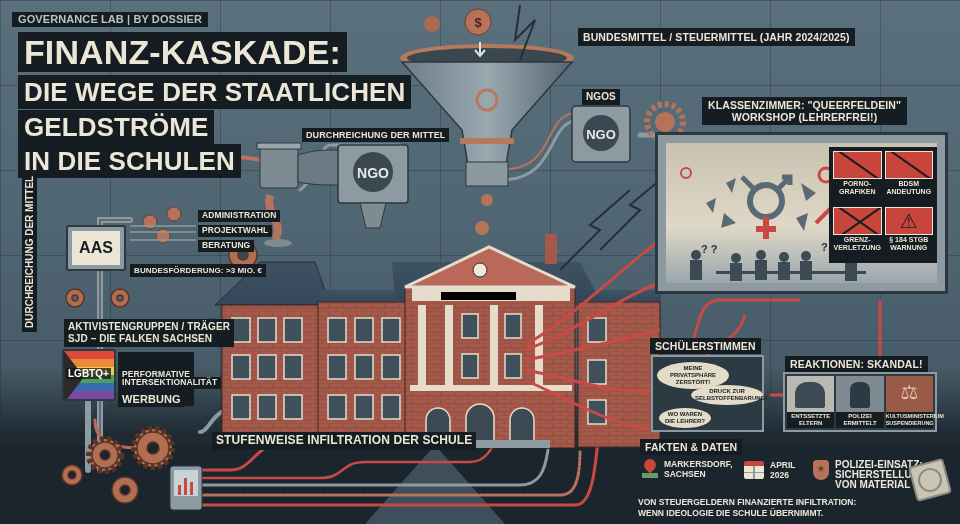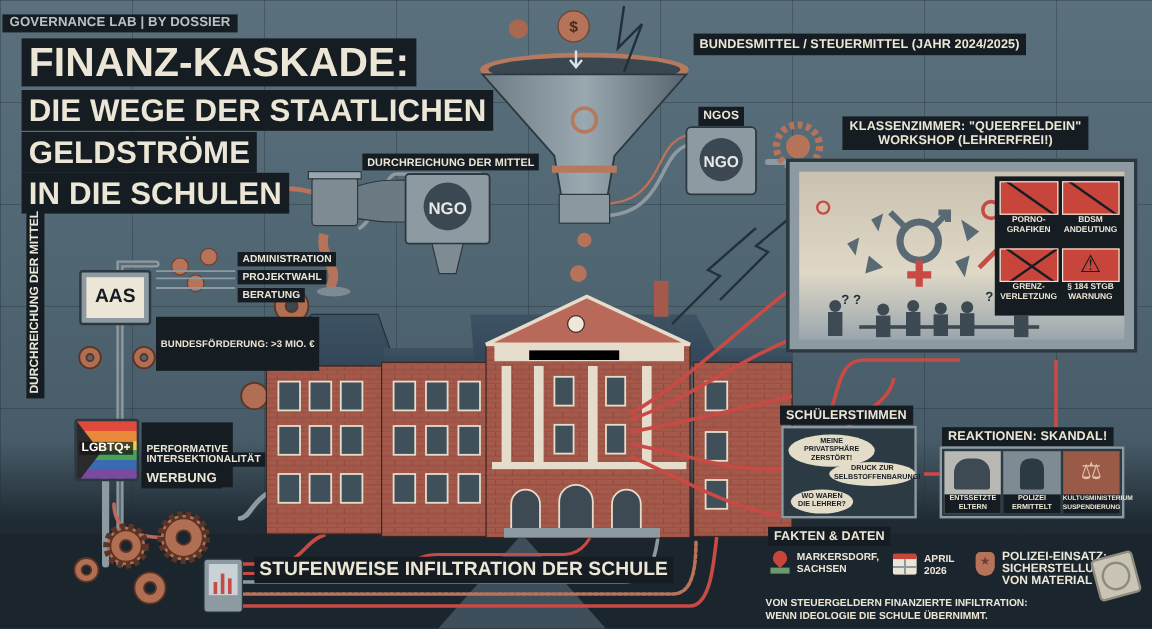--- a/index.html
+++ b/index.html
@@ -208,53 +208,57 @@
       <path d="M840 420 C870 420 870 400 880 360 V300"></path>
       <path d="M700 365 C710 345 740 340 745 315"></path>
       <path d="M770 395 H788"></path>
     </g>
     <g fill="none" stroke="#22303a" stroke-width="2">
       <path d="M560 270 L600 230 L590 225 L630 190"></path>
       <path d="M600 250 L640 210 L630 205 L660 180"></path>
     </g>
   </svg>
 
-  <div class="lbl" style="left:2px;top:12px;font-size:11px;padding:1px 6px;color:#b9c2c6">GOVERNANCE LAB | BY DOSSIER</div>
+  <div class="lbl" style="left:12px;top:12px;font-size:11px;padding:1px 6px;color:#b9c2c6">GOVERNANCE LAB | BY DOSSIER</div>
   <div class="lbl" style="left:18px;top:32px;font-size:34px;padding:0 6px;line-height:40px">FINANZ-KASKADE:</div>
   <div class="lbl" style="left:18px;top:75px;font-size:26px;padding:0 6px;line-height:34px">DIE WEGE DER STAATLICHEN</div>
   <div class="lbl" style="left:18px;top:110px;font-size:26px;padding:0 6px;line-height:34px">GELDSTRÖME</div>
   <div class="lbl" style="left:18px;top:144px;font-size:26px;padding:0 6px;line-height:34px">IN DIE SCHULEN</div>
 
   <div class="lbl" style="left:578px;top:28px;font-size:10.5px;padding:3px 5px">BUNDESMITTEL / STEUERMITTEL (JAHR 2024/2025)</div>
   <div class="lbl" style="left:302px;top:128px;font-size:9px;padding:2px 4px">DURCHREICHUNG DER MITTEL</div>
   <div class="lbl" style="left:582px;top:89px;font-size:10px;padding:2px 4px">NGOs</div>
 
   <div class="vtext">DURCHREICHUNG DER MITTEL</div>
 
   <div class="box" style="left:66px;top:225px;width:60px;height:46px;background:#8d9aa2;border:2px solid #2c3840;border-radius:3px;padding:4px">
     <div style="background:#ece6d6;height:100%;font-weight:900;font-size:16px;color:#151d22;text-align:center;line-height:34px;font-family:'Liberation Sans',sans-serif">AAS</div>
   </div>
   <div class="lbl" style="left:198px;top:210px;font-size:8.5px;padding:1px 4px">ADMINISTRATION</div>
   <div class="lbl" style="left:198px;top:225px;font-size:8.5px;padding:1px 4px">PROJEKTWAHL</div>
   <div class="lbl" style="left:198px;top:240px;font-size:8.5px;padding:1px 4px">BERATUNG</div>
-  <div class="lbl" style="left:130px;top:264px;font-size:8px;padding:18px 4px">BUNDESFÖRDERUNG: &gt;3 MIO. €</div>
-
+  <div class="lbl" style="left:130px;top:264px;font-size:8px;padding:2px 4px">BUNDESFÖRDERUNG: &gt;3 MIO. €</div>
+
+  <div class="lbl" style="left:64px;top:319px;font-size:10px;padding:2px 4px;line-height:12px">
+    <div>AKTIVISTENGRUPPEN / TRÄGER</div>
+    <div>SJD – DIE FALKEN SACHSEN</div>
+  </div>
   <div class="box" style="left:62px;top:349px;width:54px;height:52px;border:2px solid #2c3840;border-radius:3px;overflow:hidden;
        background:linear-gradient(180deg,#e04a3a 0 17%,#e98a3a 17% 34%,#e9d04a 34% 50%,#4aa25a 50% 67%,#3a6ab0 67% 84%,#7a4aa0 84%)">
     <div style="position:absolute;left:0;top:0;width:0;height:0;border-top:26px solid transparent;border-bottom:26px solid transparent;border-left:20px solid #2a2a2a"></div>
     <div style="position:absolute;left:2px;top:17px;font-size:10px;font-weight:700;color:#fff;background:rgba(20,20,20,.75);padding:0 2px">LGBTQ+</div>
   </div>
   <div class="lbl" style="left:118px;top:352px;font-size:8.5px;padding:17px 4px;line-height:10px">
     <div>PERFORMATIVE</div>
     <div>BILDUNG</div>
   </div>
   <div class="lbl" style="left:118px;top:377px;font-size:8.5px;padding:1px 4px">INTERSEKTIONALITÄT</div>
   <div class="lbl" style="left:118px;top:392px;font-size:11px;padding:1px 4px">WERBUNG</div>
 
-  <div class="lbl" style="left:212px;top:464px;font-size:16px;padding:2px 4px">STUFENWEISE INFILTRATION DER SCHULE</div>
+  <div class="lbl" style="left:212px;top:432px;font-size:12px;padding:2px 4px">STUFENWEISE INFILTRATION DER SCHULE</div>
 
   <div class="lbl" style="left:702px;top:97px;font-size:10.5px;padding:2px 6px;line-height:12px;text-align:center">
     <div>KLASSENZIMMER: "QUEERFELDEIN"</div>
     <div>WORKSHOP (LEHRERFREI!)</div>
   </div>
   <div class="box" style="left:655px;top:132px;width:293px;height:162px;background:#8d9aa2;border:3px solid #2c3840;padding:8px">
     <div style="position:relative;width:100%;height:100%;background:linear-gradient(180deg,#c9c2b0,#dfd8c6 60%,#9aa6ad);overflow:hidden">
       <svg width="272" height="140" viewBox="0 0 272 140">
         <circle cx="100" cy="58" r="16" fill="none" stroke="#5a6a74" stroke-width="6"></circle>
         <path d="M100 74 V96 M90 86 H110" stroke="#c94a44" stroke-width="6"></path>

